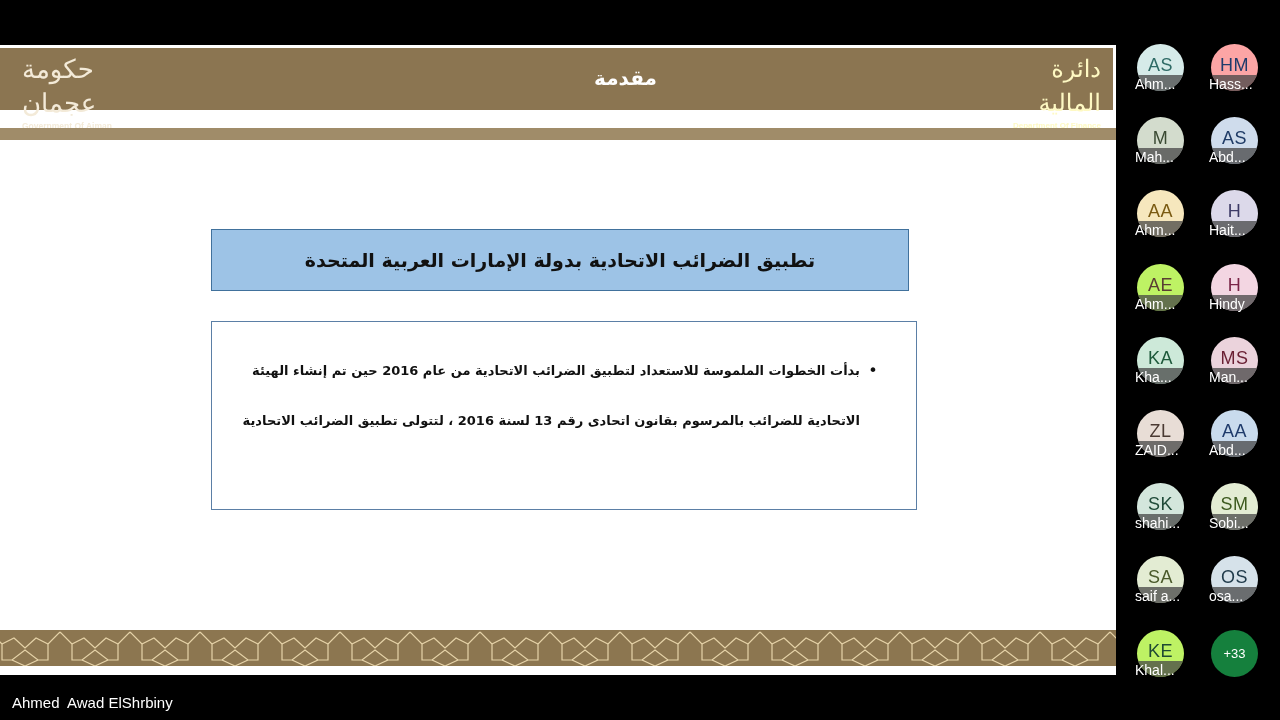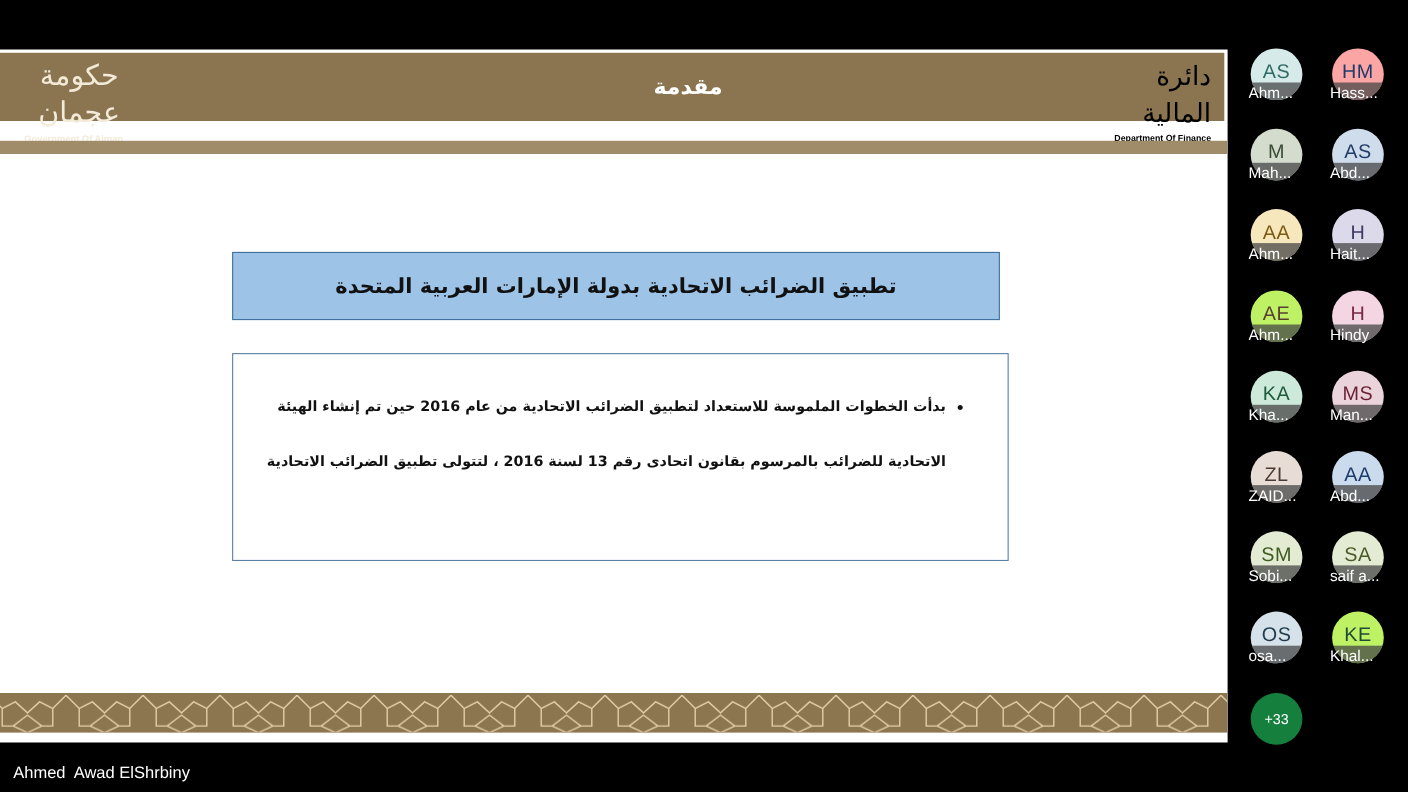--- a/index.html
+++ b/index.html
@@ -10,24 +10,24 @@
       position: absolute; left: 0; top: 45px; width: 1116px; height: 630px;
       background: #ffffff; overflow: hidden;
     }
     .header-band {
       position: absolute; left: 0; top: 3px; width: 1113px; height: 62px;
       background: #8b7551;
     }
     .logo-left {
       position: absolute; left: 22px; top: 4px; width: 100px; height: 56px; color: #f3ead8;
     }
-    .logo-left .calli { font-family: "DejaVu Serif", serif; font-size: 26px; line-height: 34px; display:block; text-align:center; direction: rtl; unicode-bidi: plaintext; }
+    .logo-left .calli { font-family: "DejaVu Serif", serif; font-size: 26px; line-height: 34px; display:block; text-align:left; direction: rtl; unicode-bidi: plaintext; }
     .logo-left .sub { font-family: "Liberation Sans", sans-serif; font-size: 8.5px; font-weight: bold; line-height: 12px; display:block; color:#f3ead8; }
     .logo-right {
-      position: absolute; right: 12px; top: 4px; width: 100px; height: 56px; color: #000000; text-align: right;
+      position: absolute; right: 12px; top: 4px; width: 100px; height: 56px; color: #fef9c3; text-align: right;
     }
     .logo-right .calli { font-family: "DejaVu Serif", serif; font-size: 24px; line-height: 34px; display:block; }
     .logo-right .sub { font-family: "Liberation Sans", sans-serif; font-size: 8px; font-weight: bold; line-height: 12px; display:block; }
 
     .slide-title {
       position: absolute; left: 0; width: 1251px; top: 18px; text-align: center;
       color: #ffffff; font-size: 20px; font-weight: bold; direction: rtl;
     }
     .thin-band {
       position: absolute; left: 0; top: 83px; width: 1116px; height: 12px; background: #a08c69;
@@ -224,20 +224,27 @@
       <span class="p-name">ZAID...</span>
     </div>
     <div class="p-tile">
       <div class="avatar" style="background: rgb(201, 219, 237);">
           <span class="initials" style="color: rgb(31, 59, 107);">AA</span>
           <div class="shade"></div>
         </div>
       <span class="p-name">Abd...</span>
     </div>
     <div class="p-tile">
+      <div class="avatar" style="background: rgb(211, 230, 220);">
+          <span class="initials" style="color: rgb(31, 74, 56);">SK</span>
+          <div class="shade"></div>
+        </div>
+      <span class="p-name">shahi...</span>
+    </div>
+    <div class="p-tile">
       <div class="avatar" style="background: rgb(227, 236, 211);">
           <span class="initials" style="color: rgb(61, 90, 31);">SM</span>
           <div class="shade"></div>
         </div>
       <span class="p-name">Sobi...</span>
     </div>
     <div class="p-tile">
       <div class="avatar" style="background: rgb(227, 236, 211);">
           <span class="initials" style="color: rgb(74, 90, 42);">SA</span>
           <div class="shade"></div>

